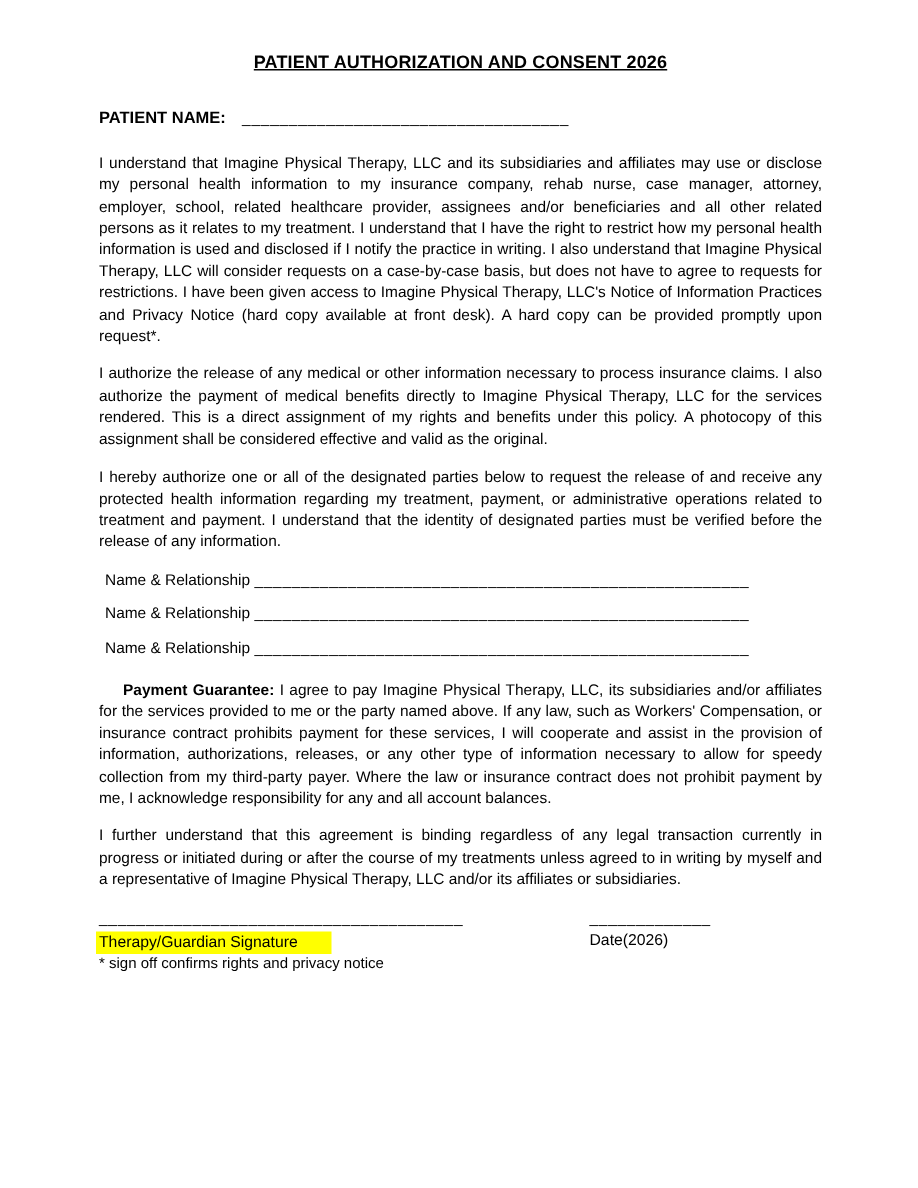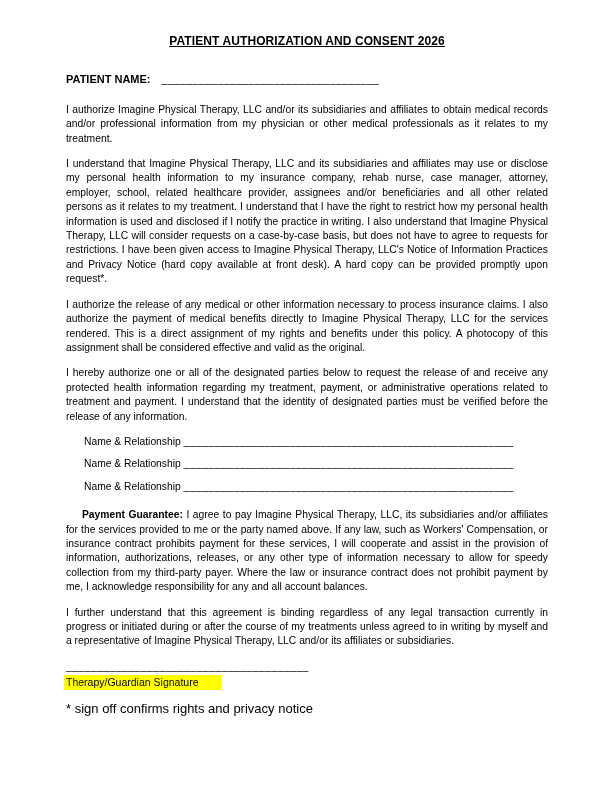--- a/index.html
+++ b/index.html
@@ -39,21 +39,21 @@
   .name-row .fill-line { margin-left: 8px; }
   p.body-par {
     text-align: justify;
     margin: 0 0 11px 0;
   }
   .bold-label { font-weight: bold; padding-left: 16px; }
   .party-row {
     margin: 0 0 8px 0;
     white-space: nowrap;
   }
-  .party-rows { margin: 2px 0 14px 18px; }
+  .party-rows { margin: 2px 0 14px 4px; }
   .pay-par { margin-bottom: 24px; }
   .binding-par { margin-bottom: 24px; }
   .sig-row {
     display: flex;
     align-items: flex-start;
     margin-top: 6px;
   }
   .sig-left { width: 327px; flex: none; }
   .sig-right { flex: none; }
   .sig-label {
@@ -61,40 +61,39 @@
     line-height: 13px;
     margin-top: 1px;
   }
   .hl {
     background: #ffff00;
     display: inline-block;
     padding: 1px 22px 1px 2px;
     margin-left: -2px;
   }
   .footnote {
-    font-size: 13px;
+    font-size: 10px;
     line-height: 9px;
-    margin-top: 14px;
+    margin-top: 2px;
     color: #000;
   }
 </style>
 </head>
 <body>
 
 <div class="page">
 
   <h1 class="doc-title">PATIENT AUTHORIZATION AND CONSENT 2026</h1>
 
   <div class="name-row">
     <span class="name-label">PATIENT NAME:</span>
     <span class="fill-line">___________________________________</span>
   </div>
 
 
-  <p class="body-par">I authorize Imagine Physical Therapy, LLC and/or its subsidiaries and affiliates to obtain medical records and/or professional information from my physician or other medical professionals as it relates to my treatment.</p>
 
   <p class="body-par">I understand that Imagine Physical  Therapy, LLC and its subsidiaries and affiliates may use or disclose my personal health information to my insurance company, rehab nurse, case manager, attorney, employer, school, related healthcare provider, assignees and/or  beneficiaries and all other related persons as it relates to my treatment. I understand that I have the right to restrict how my  personal health information is used and disclosed if I notify the practice in writing. I also understand that Imagine Physical Therapy, LLC will consider requests on a case-by-case basis, but does not have to agree to requests for restrictions. I have been given access to Imagine Physical Therapy, LLC's Notice of Information Practices and Privacy Notice (hard copy available at front desk). A hard copy can be provided promptly upon request*.</p>
 
   <p class="body-par">I authorize the release of any medical or other information necessary to process insurance claims. I also authorize the   payment of medical benefits directly to Imagine Physical Therapy, LLC for the services rendered. This is a direct   assignment of my rights and benefits under this policy. A photocopy of this assignment shall be considered effective and  valid as the original.</p>
 
   <p class="body-par">I hereby authorize one or all of the designated parties below to request the release of and receive any protected health   information regarding my treatment, payment, or administrative operations related to treatment and payment. I understand   that the identity of designated parties must be verified before the release of any information.</p>
 
   <div class="party-rows">
     <div class="party-row">
       <span>Name &amp; Relationship</span>
@@ -115,15 +114,19 @@
   <p class="body-par binding-par">I further understand that this agreement is binding regardless of any legal transaction currently in progress or initiated during   or after the course of my treatments unless agreed to in writing by myself and a representative of Imagine Physical Therapy,  LLC and/or its affiliates or subsidiaries.</p>
 
   <div class="sig-row">
     <div class="sig-left">
       <span class="fill-line">_______________________________________</span>
       <div class="sig-label">
         <span class="hl">Therapy/Guardian Signature</span>
       </div>
       <div class="footnote">* sign off confirms rights and privacy notice</div>
     </div>
+    <div class="sig-right">
+      <span class="fill-line">_____________</span>
+      <div class="sig-label">Date(2026)</div>
+    </div>
   </div>
 
 </div>
 
 </body></html>

